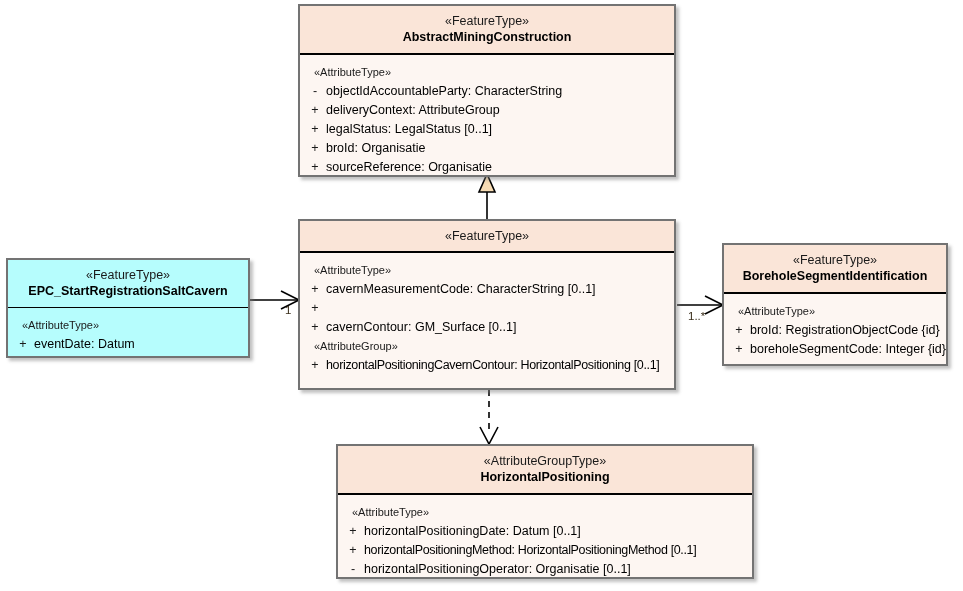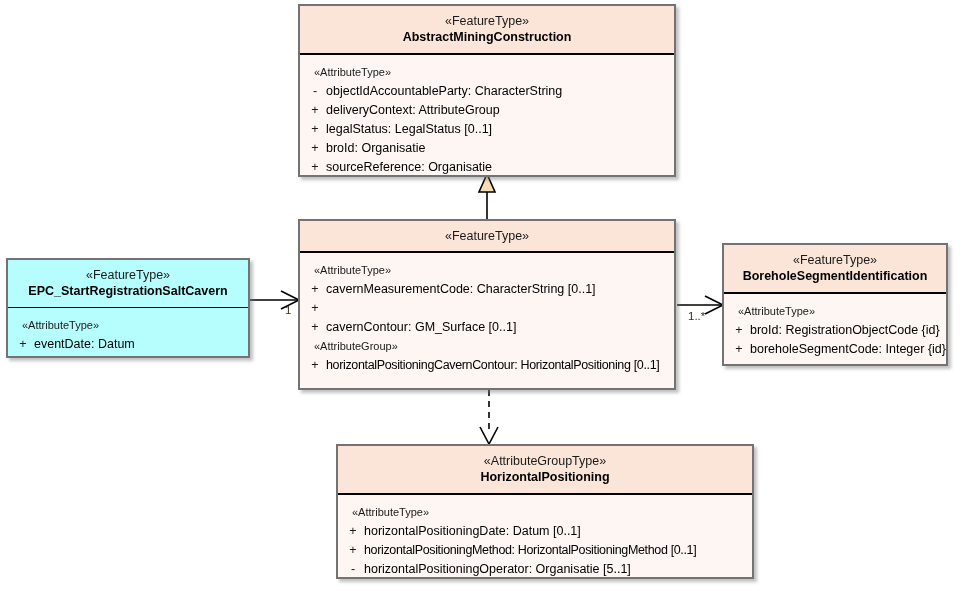--- a/index.html
+++ b/index.html
@@ -222,18 +222,18 @@
       <div class="attr-row">
         <span class="attr-vis">+</span>
         <span class="attr-txt">horizontalPositioningDate: Datum [0..1]</span>
       </div>
       <div class="attr-row">
         <span class="attr-vis">+</span>
         <span class="attr-txt squeeze">horizontalPositioningMethod: HorizontalPositioningMethod [0..1]</span>
       </div>
       <div class="attr-row">
         <span class="attr-vis">-</span>
-        <span class="attr-txt">horizontalPositioningOperator: Organisatie [5..1]</span>
+        <span class="attr-txt">horizontalPositioningOperator: Organisatie [0..1]</span>
       </div>
     </div>
   </div>
 
 </div>
 
 </body></html>

